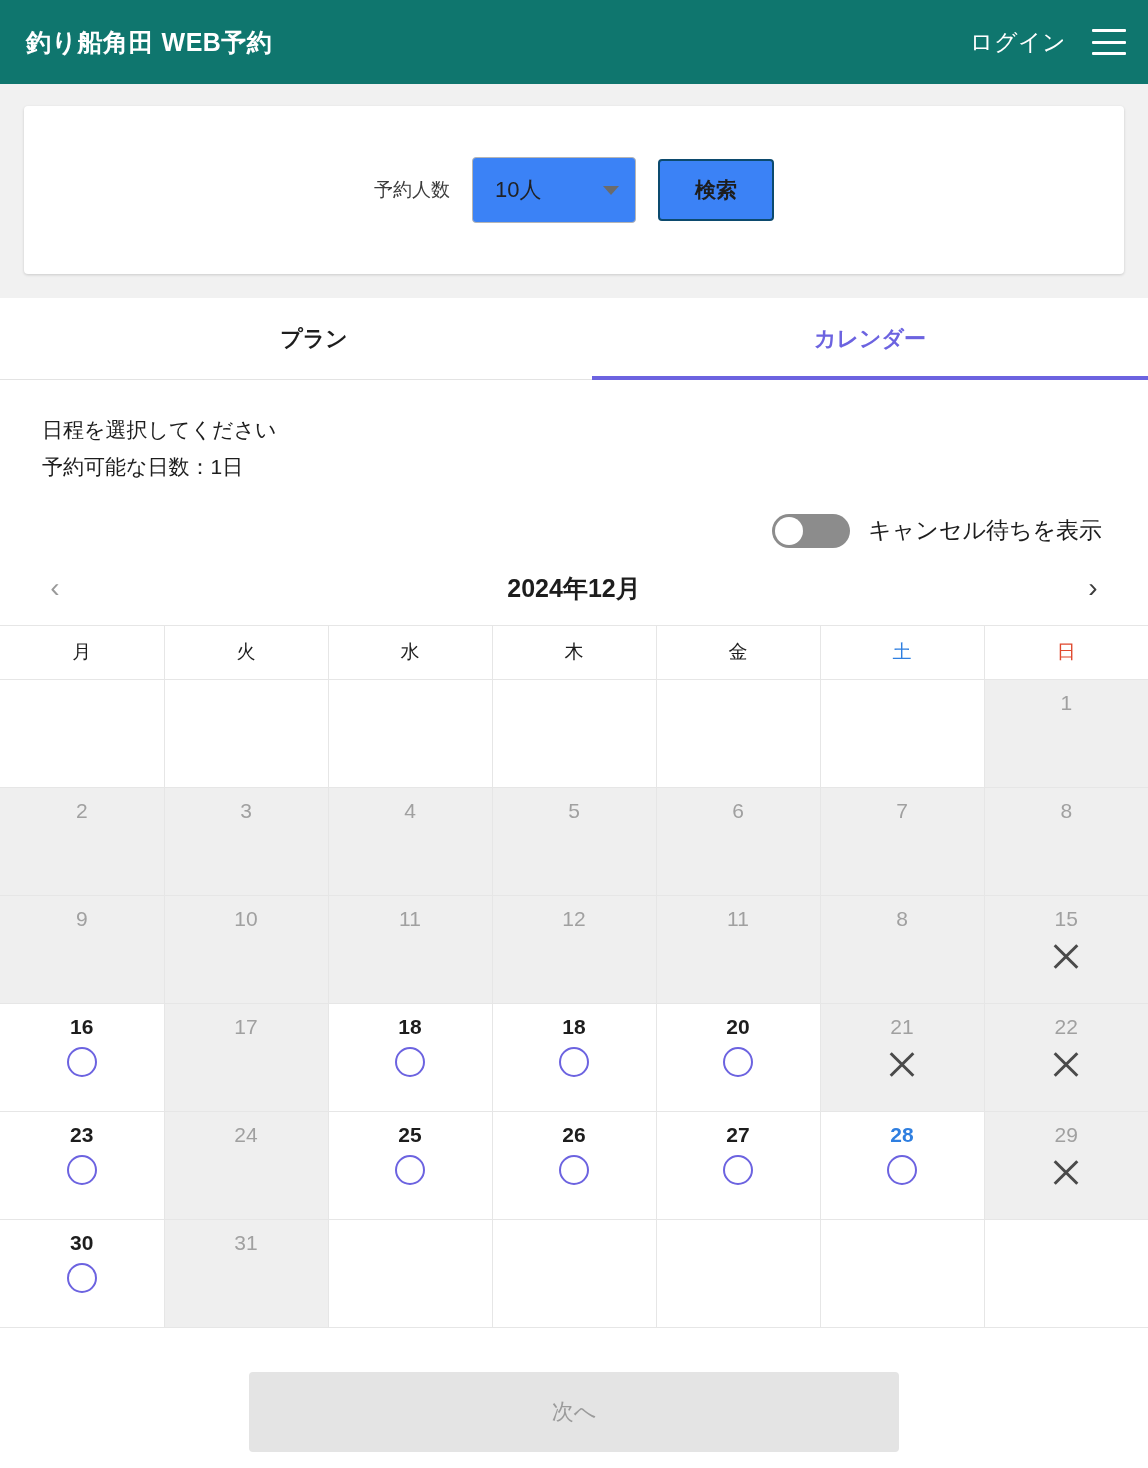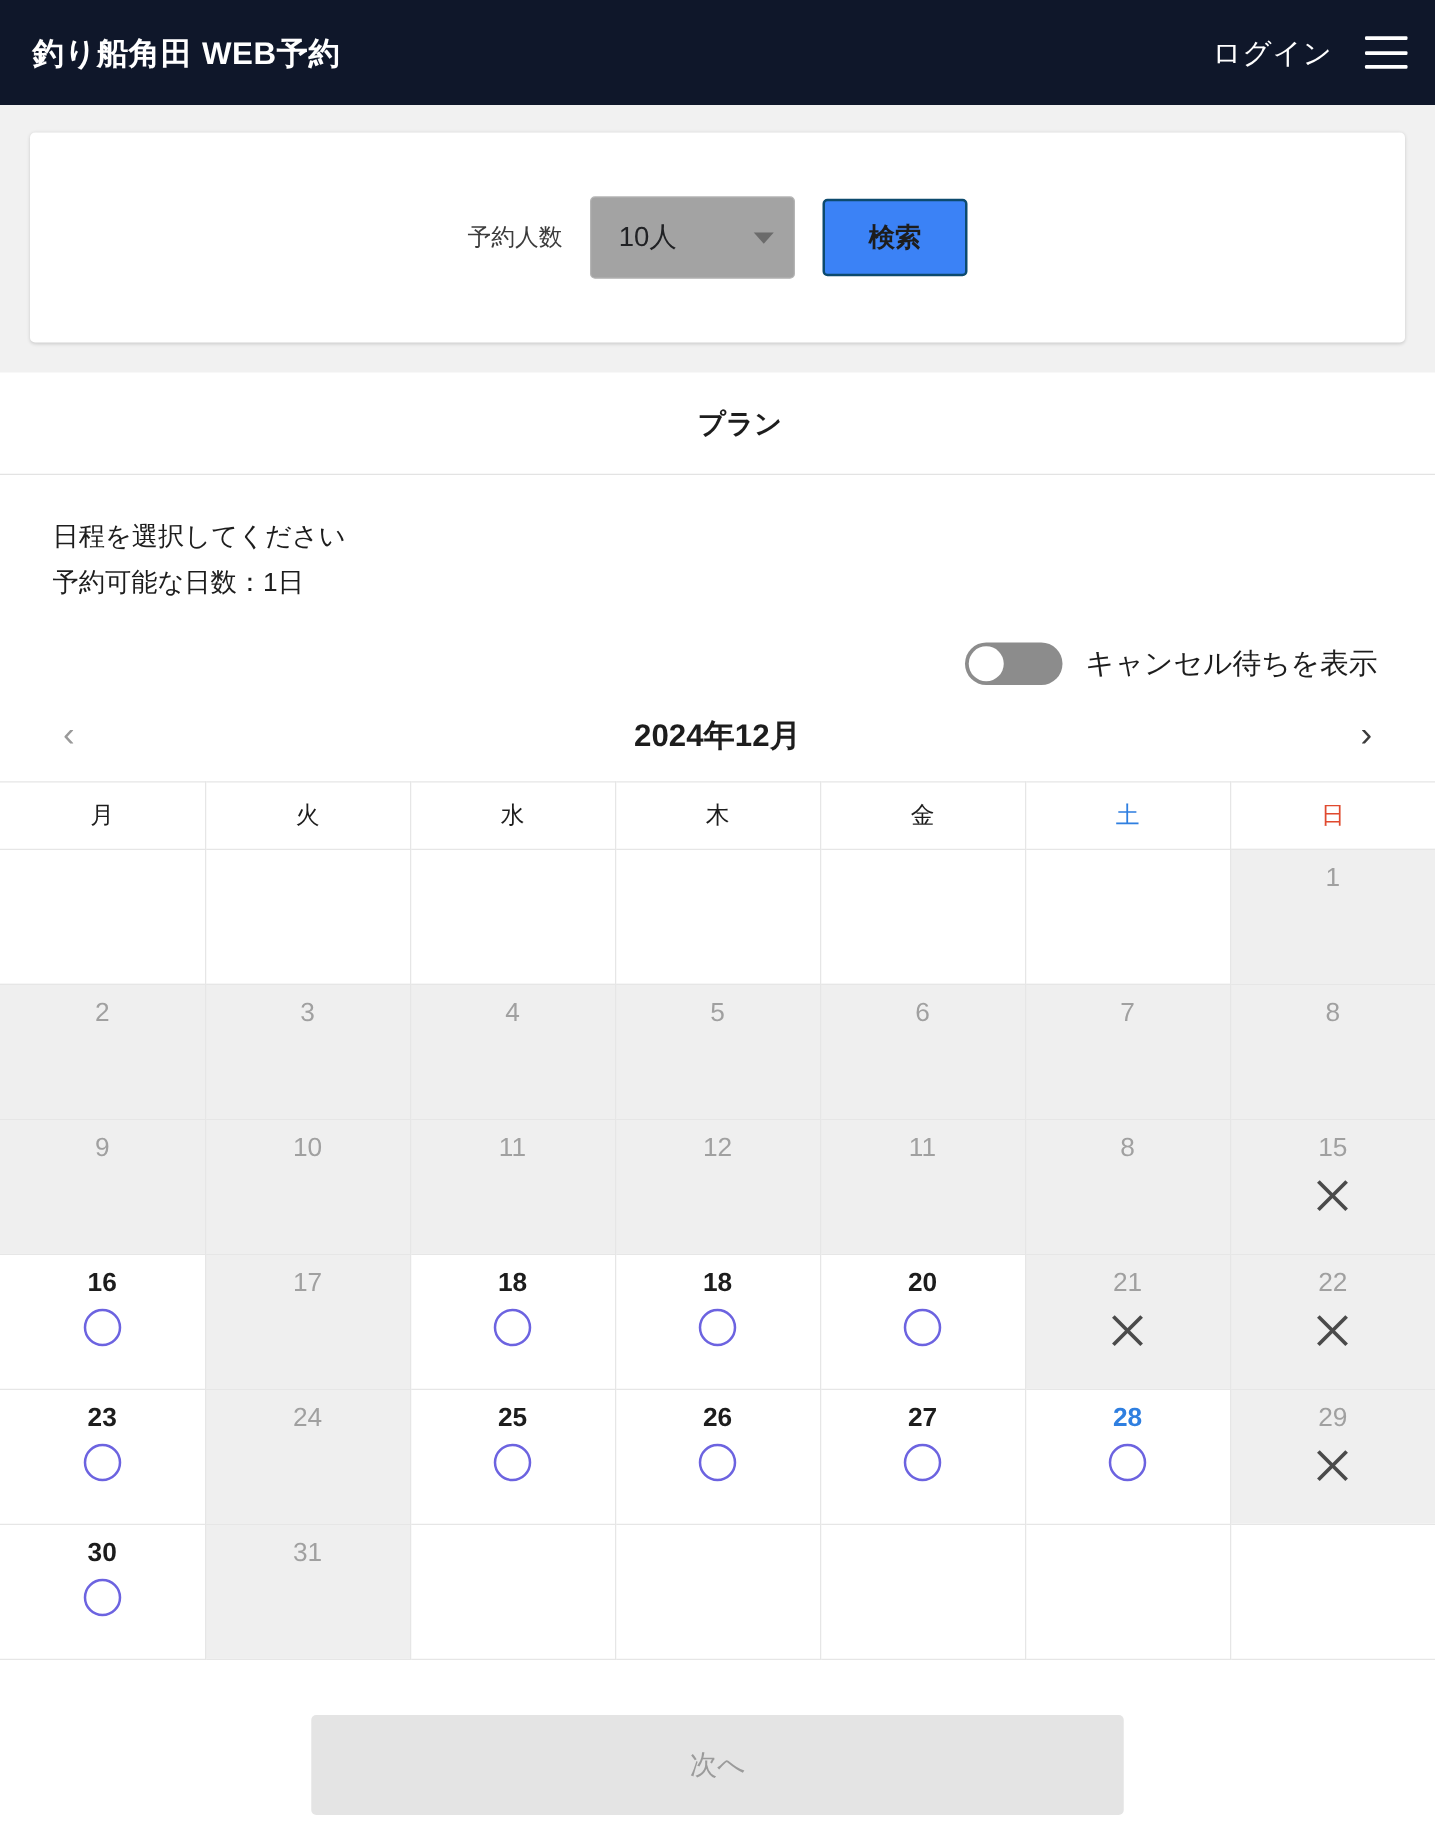--- a/index.html
+++ b/index.html
@@ -8,21 +8,21 @@
     height: 1468px;
     background: #ffffff;
     font-family: "Liberation Sans", sans-serif;
     color: #202124;
     overflow: hidden;
   }
 
   
   .header {
     height: 84px;
-    background: #0f172a;
+    background: #0f766e;
     display: flex;
     align-items: center;
     justify-content: space-between;
     padding: 0 22px 0 26px;
     color: #ffffff;
     gap: 20px;
   }
   .header-title {
     font-size: 25px;
     font-weight: bold;
@@ -77,21 +77,21 @@
   .select-box {
     width: 164px;
     height: 66px;
     border: 1px solid #b5b5b5;
     border-radius: 4px;
     display: flex;
     align-items: center;
     justify-content: space-between;
     padding: 0 16px 0 22px;
     font-size: 22px;
-    background: #a3a3a3;
+    background: #3b82f6;
     cursor: pointer;
   }
   .caret {
     width: 0; height: 0;
     border-left: 8px solid transparent;
     border-right: 8px solid transparent;
     border-top: 9px solid #6b6b6b;
   }
   .search-btn {
     width: 116px;
@@ -295,20 +295,21 @@
     <div class="select-box">
       <span>10人</span>
       <span class="caret"></span>
     </div>
     <button class="search-btn">検索</button>
   </div>
 </div>
 
 <div class="tabs">
   <div class="tab">プラン</div>
+  <div class="tab active">カレンダー</div>
 </div>
 
 <div class="instructions">
   <p>日程を選択してください</p>
   <p>予約可能な日数：1日</p>
 </div>
 
 <div class="toggle-row">
   <div class="toggle">
     <div class="knob"></div>

